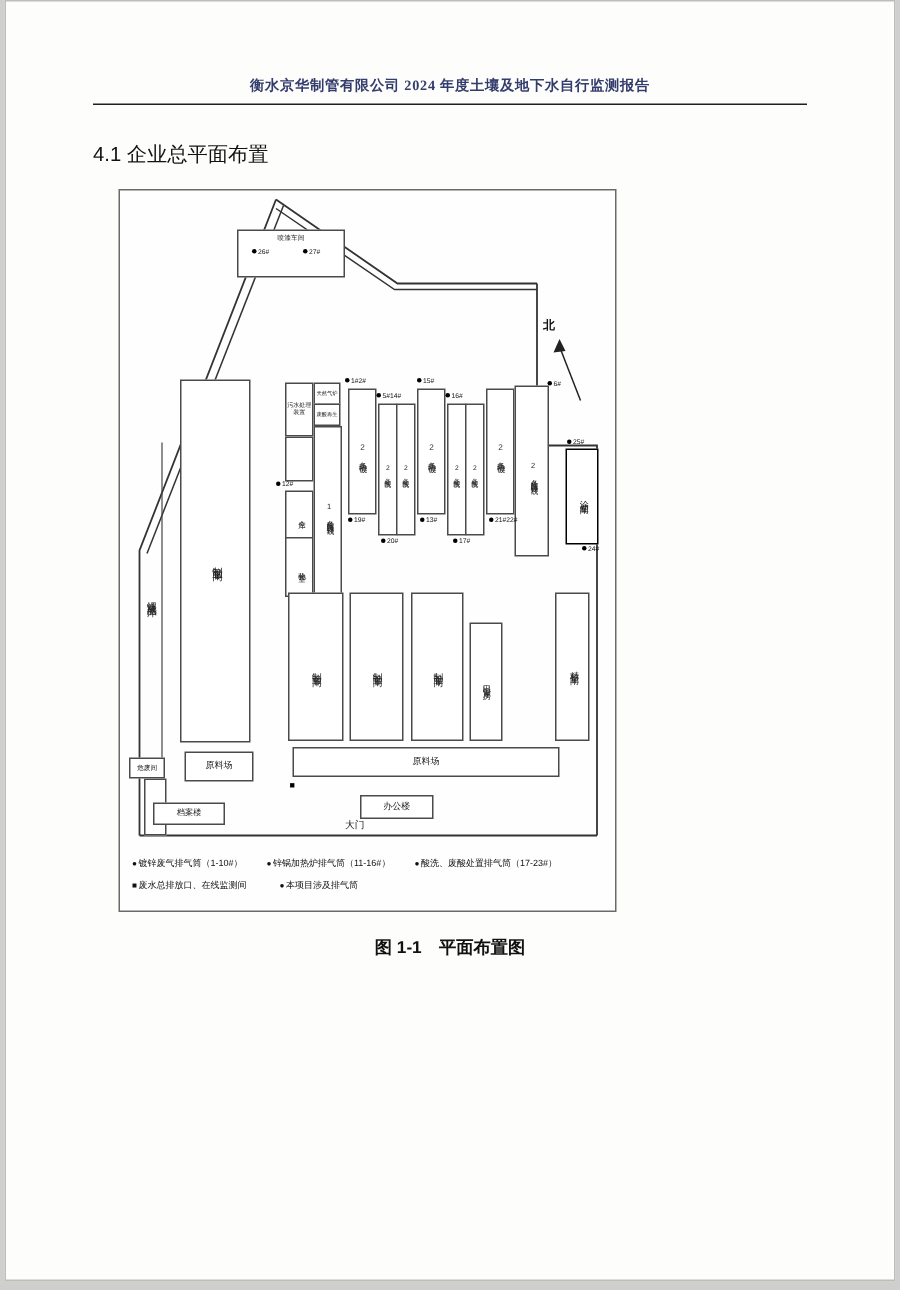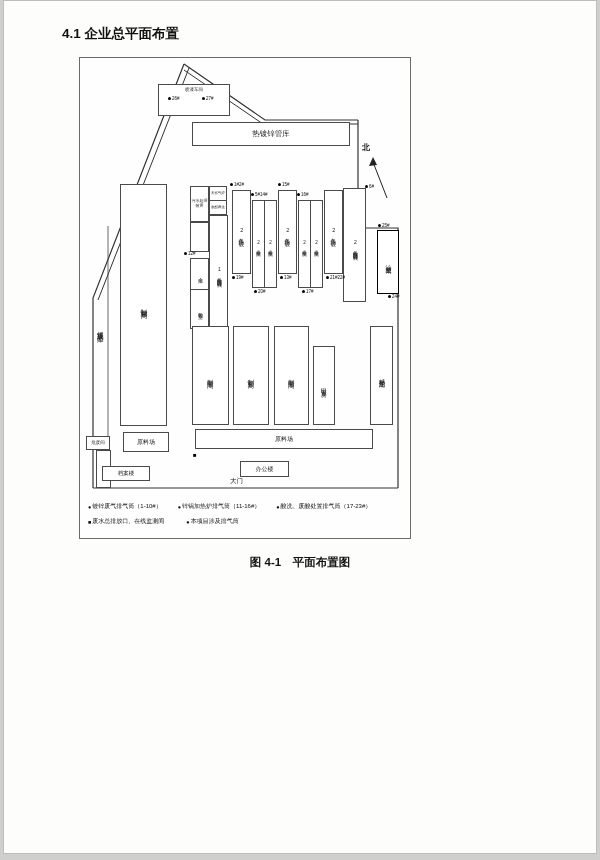--- a/index.html
+++ b/index.html
@@ -3,21 +3,21 @@
 <meta charset="utf-8">
 <style>
   html,body{margin:0;padding:0;}
   body{background:#cfcfcd;font-family:"Liberation Serif",serif;}
   .page{width:592px;height:852px;margin:0 auto;background:#fdfdfc;border:1px solid #bdbdbb;
         box-shadow:inset 0 0 0 1px #eceetea;position:relative;overflow:hidden;color:#1b1b1b;}
   .header{margin:0 58px;padding:50px 0 5px;border-bottom:1.4px solid #1f1f1f;text-align:center;
           font-size:9.5px;font-weight:bold;color:#333c6b;letter-spacing:.5px;}
   h1.sec{margin:26px 0 0;text-align:center;font-size:16px;font-weight:bold;color:#111;
          font-family:"Liberation Sans",sans-serif;letter-spacing:1px;}
-  h2.sub{margin:24px 58px 0;font-size:13.5px;font-weight:bold;color:#111;
+  h2.sub{margin:24px 58px 0;font-size:13.5px;font-weight:normal;color:#111;
          font-family:"Liberation Sans",sans-serif;}
   .para{margin:10px 58px 0;font-size:12.3px;line-height:28px;text-align:justify;
         text-indent:2em;color:#1b1b1b;}
   .figwrap{position:relative;width:330px;height:480px;margin:14px 0 0 75px;
            border:1px solid #6a6a68;background:#fefefe;}
   .figwrap svg{position:absolute;left:0;top:0;}
   .bldg{position:absolute;border:1px solid #4a4a48;background:#fff;display:flex;
         align-items:center;justify-content:center;text-align:center;color:#222;
         font-family:"Liberation Sans",sans-serif;line-height:1.15;}
   .noborder{border:none;background:transparent;}
@@ -37,20 +37,21 @@
   .sqmark{position:absolute;font-size:6px;color:#000;line-height:1;}
   .caption{margin:16px 0 0;text-align:center;font-size:11.5px;font-weight:bold;color:#111;
            font-family:"Liberation Sans",sans-serif;}
   .pagenum{margin:40px 0 0;text-align:center;font-size:10.5px;color:#222;}
 </style>
 </head>
 <body>
 
 <div class="page">
 
+  <div class="header">衡水京华制管有限公司 2024 年度土壤及地下水自行监测报告</div>
 
 
   <h2 class="sub">4.1  企业总平面布置</h2>
 
 
   <div class="figwrap">
 
     <svg width="330" height="480" viewBox="0 0 330 480">
 
       <path d="M104,6 L13,240 L13,430" fill="none" stroke="#333" stroke-width="1.2"></path>
@@ -62,21 +63,20 @@
 
       <path d="M28,168 L28,430" fill="none" stroke="#444" stroke-width="0.8"></path>
 
       <path d="M307,140 L293,104" fill="none" stroke="#222" stroke-width="1"></path>
       <polygon points="289,108 293,99 297,107" fill="#222"></polygon>
     </svg>
 
     <div class="northlbl" style="left:282px;top:84px;">北</div>
 
     <div class="bldg" style="left:78px;top:26px;width:70px;height:28px;font-size:4.5px;align-items:flex-start;padding-top:2px;">喷漆车间</div>
-    <div class="bldg" style="left:112px;top:64px;width:156px;height:22px;font-size:7.5px;">热镀锌管库</div>
     <div class="bldg noborder vt" style="left:12px;top:205px;width:17px;height:130px;font-size:6.5px;">螺旋成品库</div>
     <div class="bldg" style="left:40px;top:126px;width:45px;height:240px;">
         <span class="vt" style="font-size:7px;">制管车间</span>
       </div>
 
     <div class="bldg" style="left:110px;top:128px;width:17px;height:34px;font-size:4px;">污水处理装置</div>
     <div class="bldg" style="left:110px;top:164px;width:17px;height:28px;"></div>
     <div class="bldg" style="left:129px;top:128px;width:16px;height:13px;font-size:3.5px;">天然气炉</div>
     <div class="bldg" style="left:129px;top:142px;width:16px;height:13px;font-size:3.5px;">废酸再生</div>
     <div class="bldg" style="left:129px;top:157px;width:17px;height:112px;">
@@ -226,16 +226,16 @@
           <span class="lgt">废水总排放口、在线监测间</span>
         </span>
       <span class="lgitem">
           <span class="lgm">●</span>
           <span class="lgt">本项目涉及排气筒</span>
         </span>
     </div>
 
   </div>
 
-  <div class="caption">图 4-1　平面布置图</div>
+  <div class="caption">图 1-1　平面布置图</div>
 
 
 </div>
 
 </body></html>

